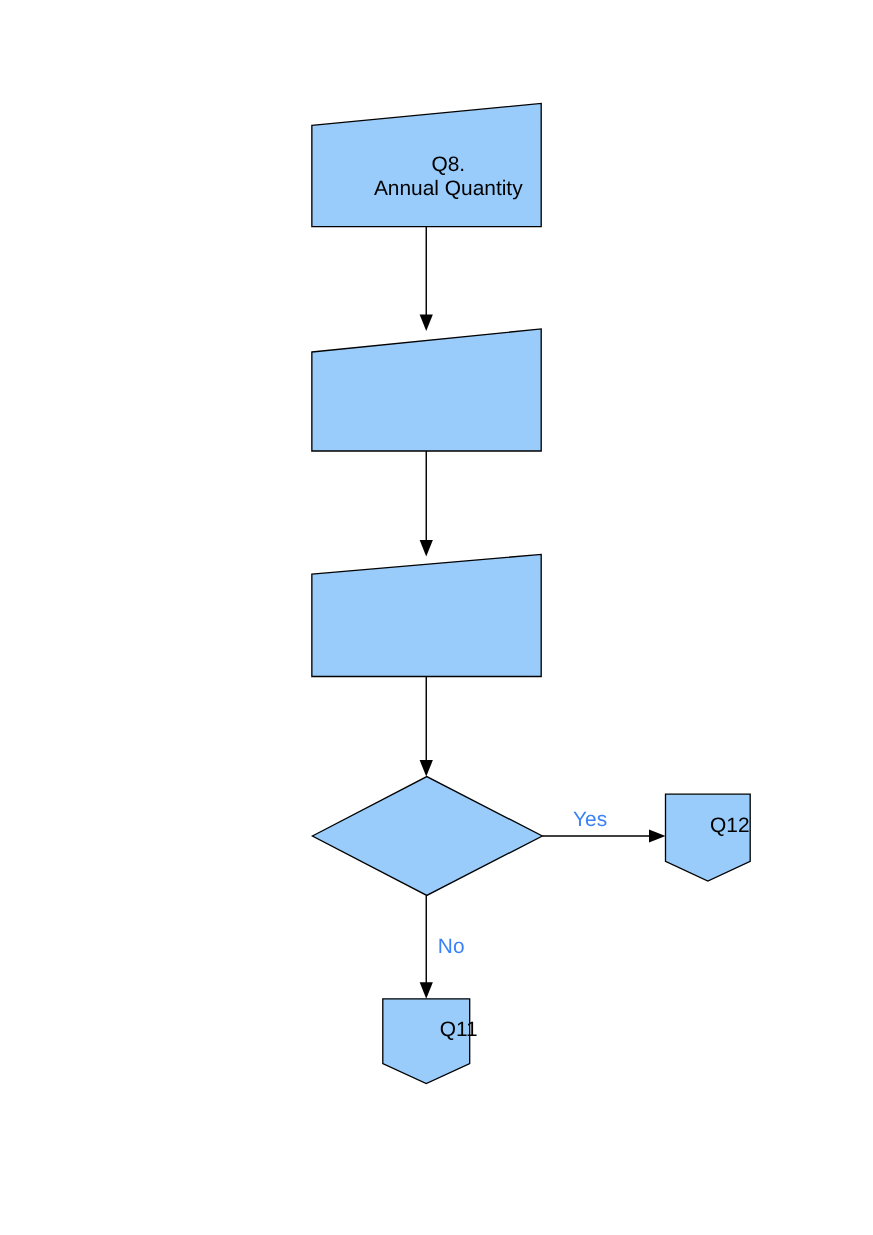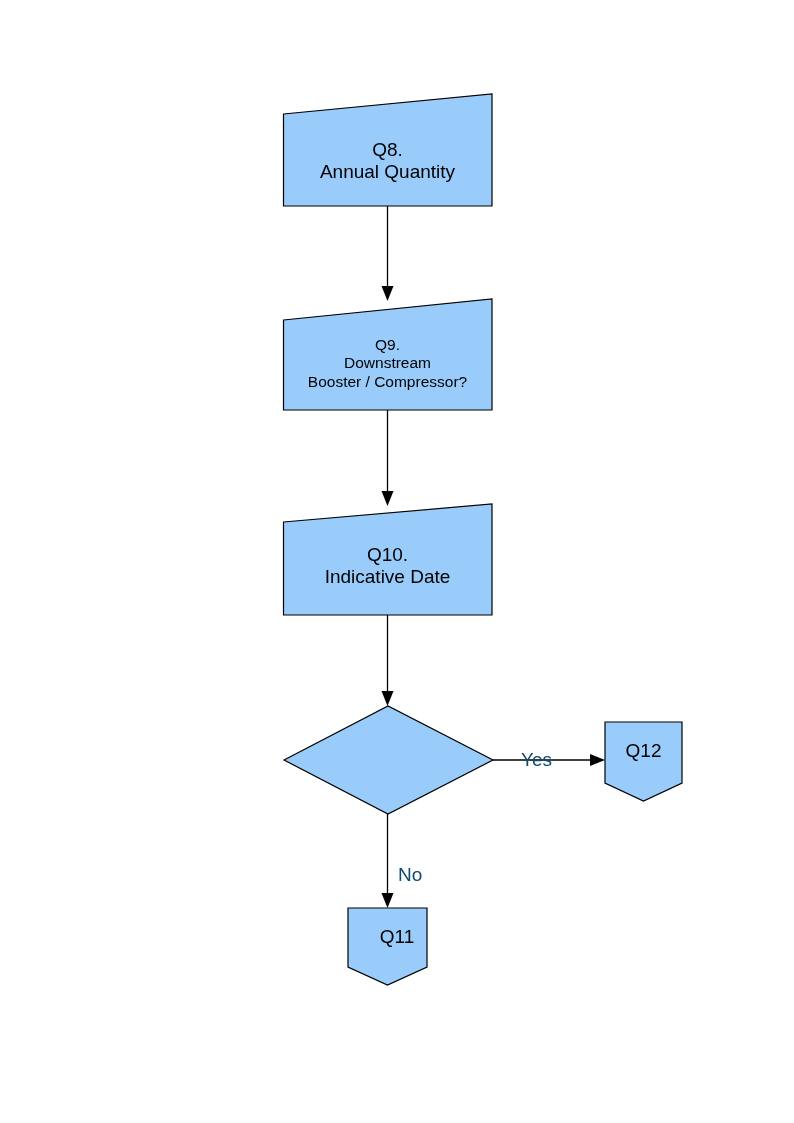--- a/index.html
+++ b/index.html
@@ -42,29 +42,29 @@
     fill: #000000;
     stroke: none;
   }
   .node-label {
     position: absolute;
     text-align: center;
     line-height: 1.18;
     color: #000000;
     white-space: pre;
     pointer-events: none;
+    margin-left: 20px;
   }
   .label-lg { font-size: 19px; }
   .label-md { font-size: 15.5px; }
   .edge-label {
     position: absolute;
     font-size: 19px;
-    color: #0c4a6e;
+    color: #3b82f6;
     white-space: pre;
-    margin-top: 14px;
   }
 </style>
 </head>
 <body>
 
 <div id="flow-root">
 
   <svg id="flow-svg" viewBox="0 0 794 1123">
 
     <polygon class="node-shape" points="283.5,114 492,94 492,206 283.5,206"></polygon>
@@ -102,26 +102,21 @@
     <g>
       <line class="conn-line" x1="387.5" y1="814" x2="387.5" y2="898"></line>
       <polygon class="arrow-head" points="387.5,908 381.5,893 393.5,893"></polygon>
     </g>
 
   </svg>
 
   <div class="node-label label-lg" style="left:283px; top:139px; width:209px;">Q8.
 Annual Quantity</div>
 
-  <div class="node-label label-md" style="left:283px; top:336px; width:209px;">Q9.
-Downstream
-Booster / Compressor?</div>
 
-  <div class="node-label label-lg" style="left:283px; top:544px; width:209px;">Q10.
-Indicative Date</div>
 
 
   <div class="node-label label-lg" style="left:605px; top:740px; width:77px;">Q12</div>
 
   <div class="node-label label-lg" style="left:348px; top:926px; width:98px;">Q11</div>
 
   <div class="edge-label" style="left:521px; top:735px;">Yes</div>
 
   <div class="edge-label" style="left:398px; top:850px;">No</div>
 

